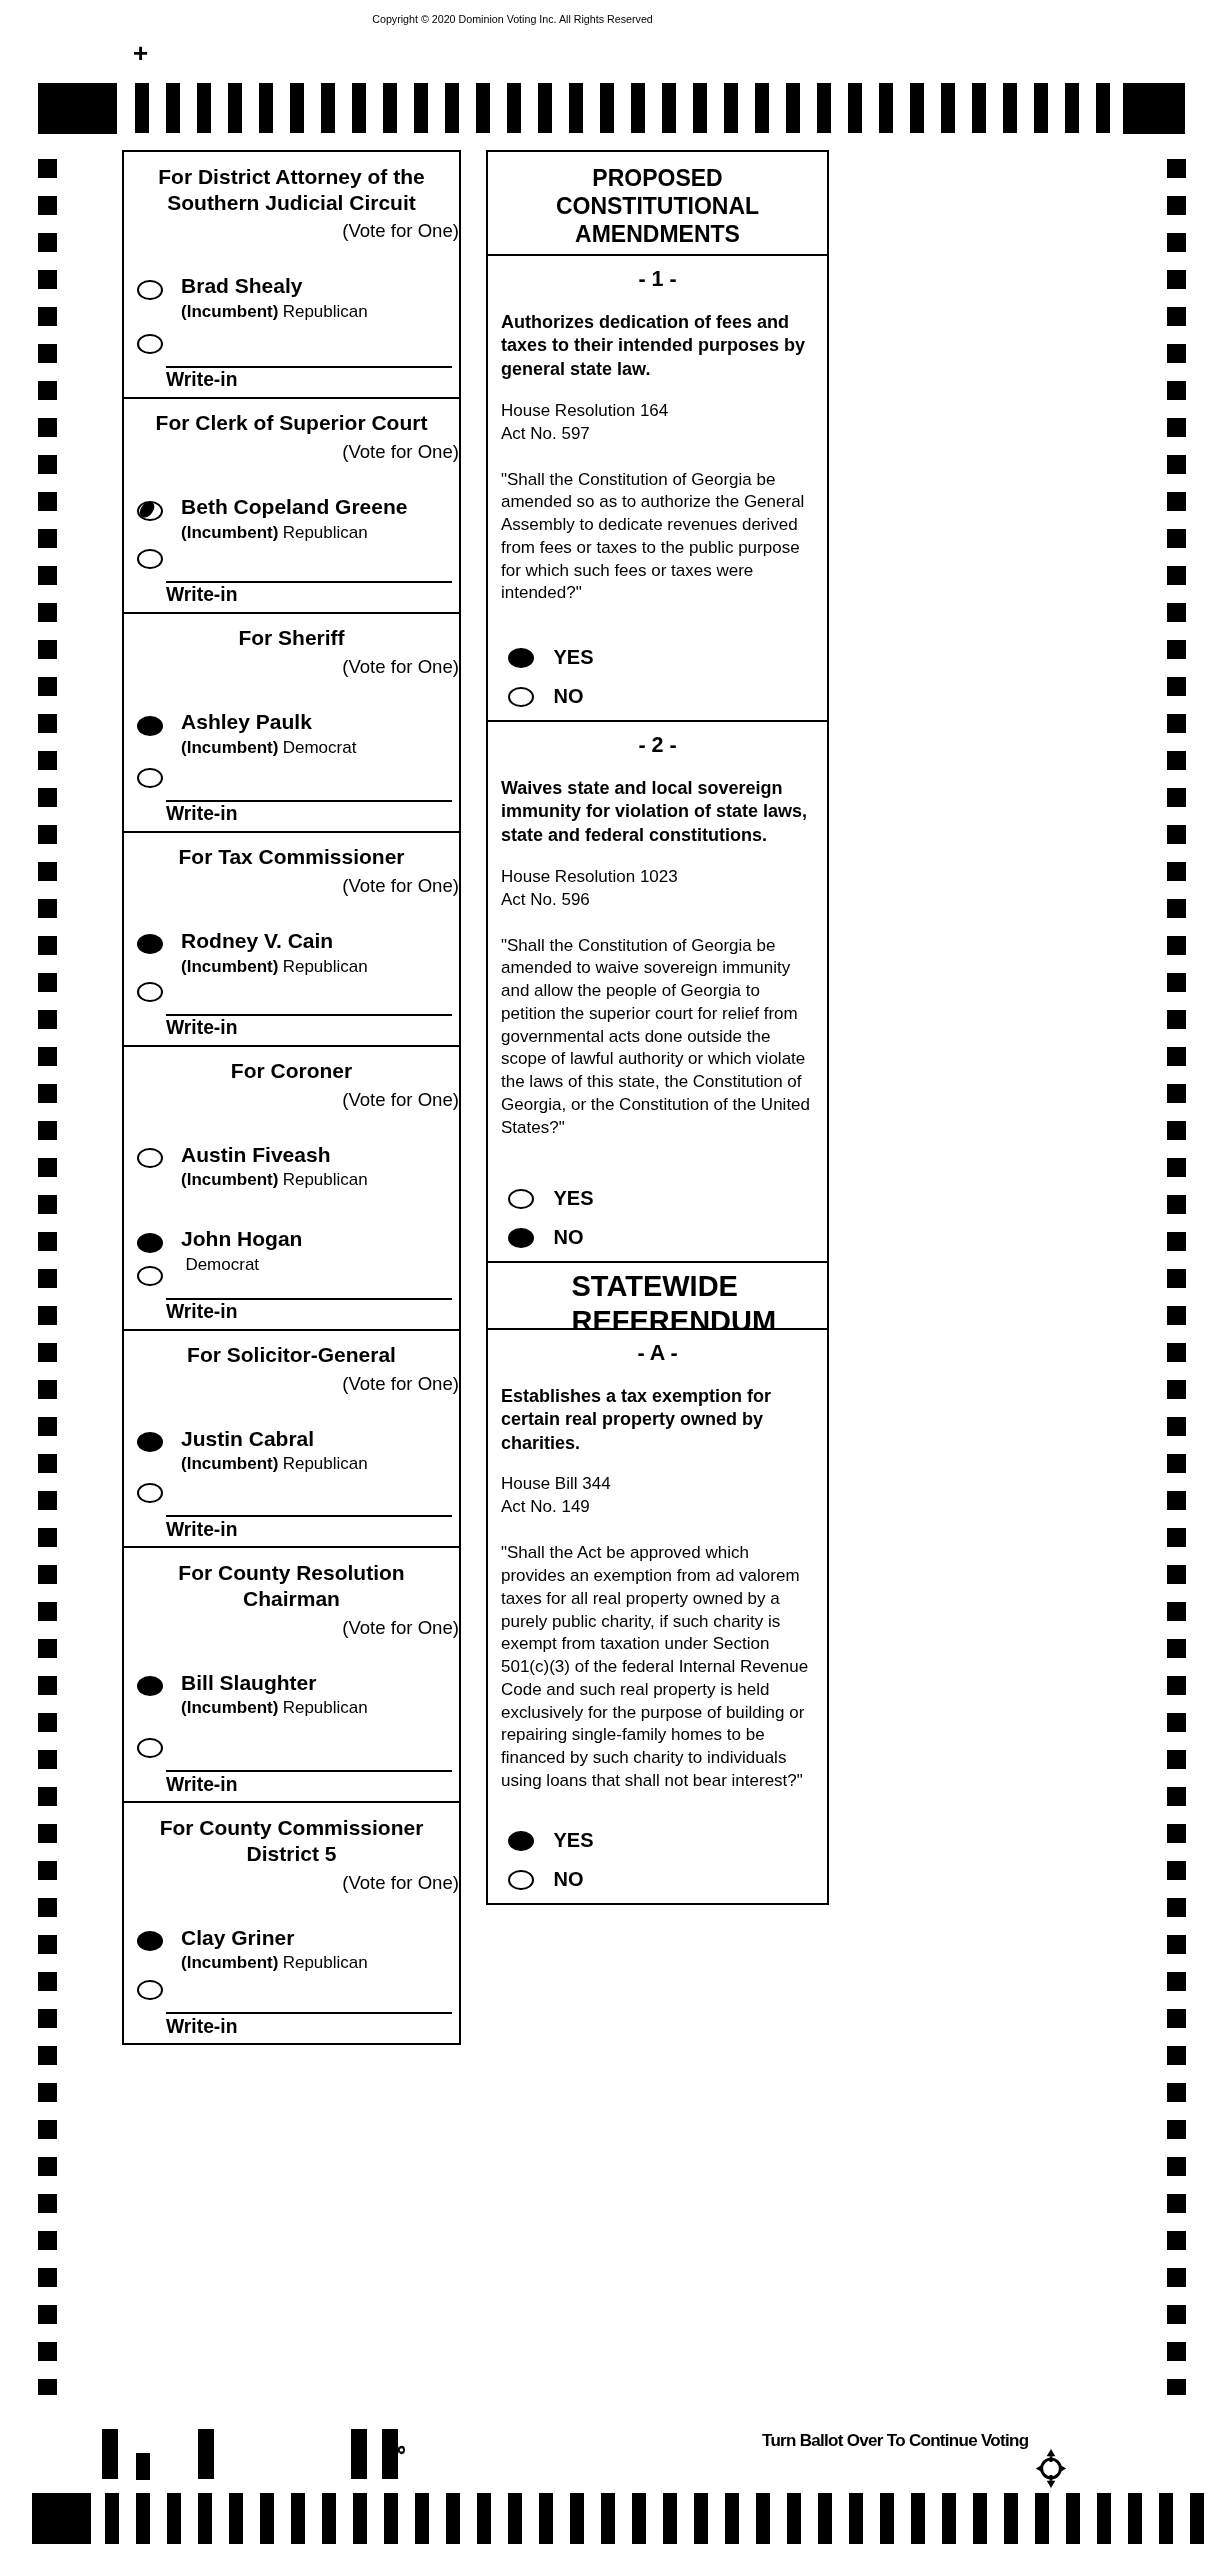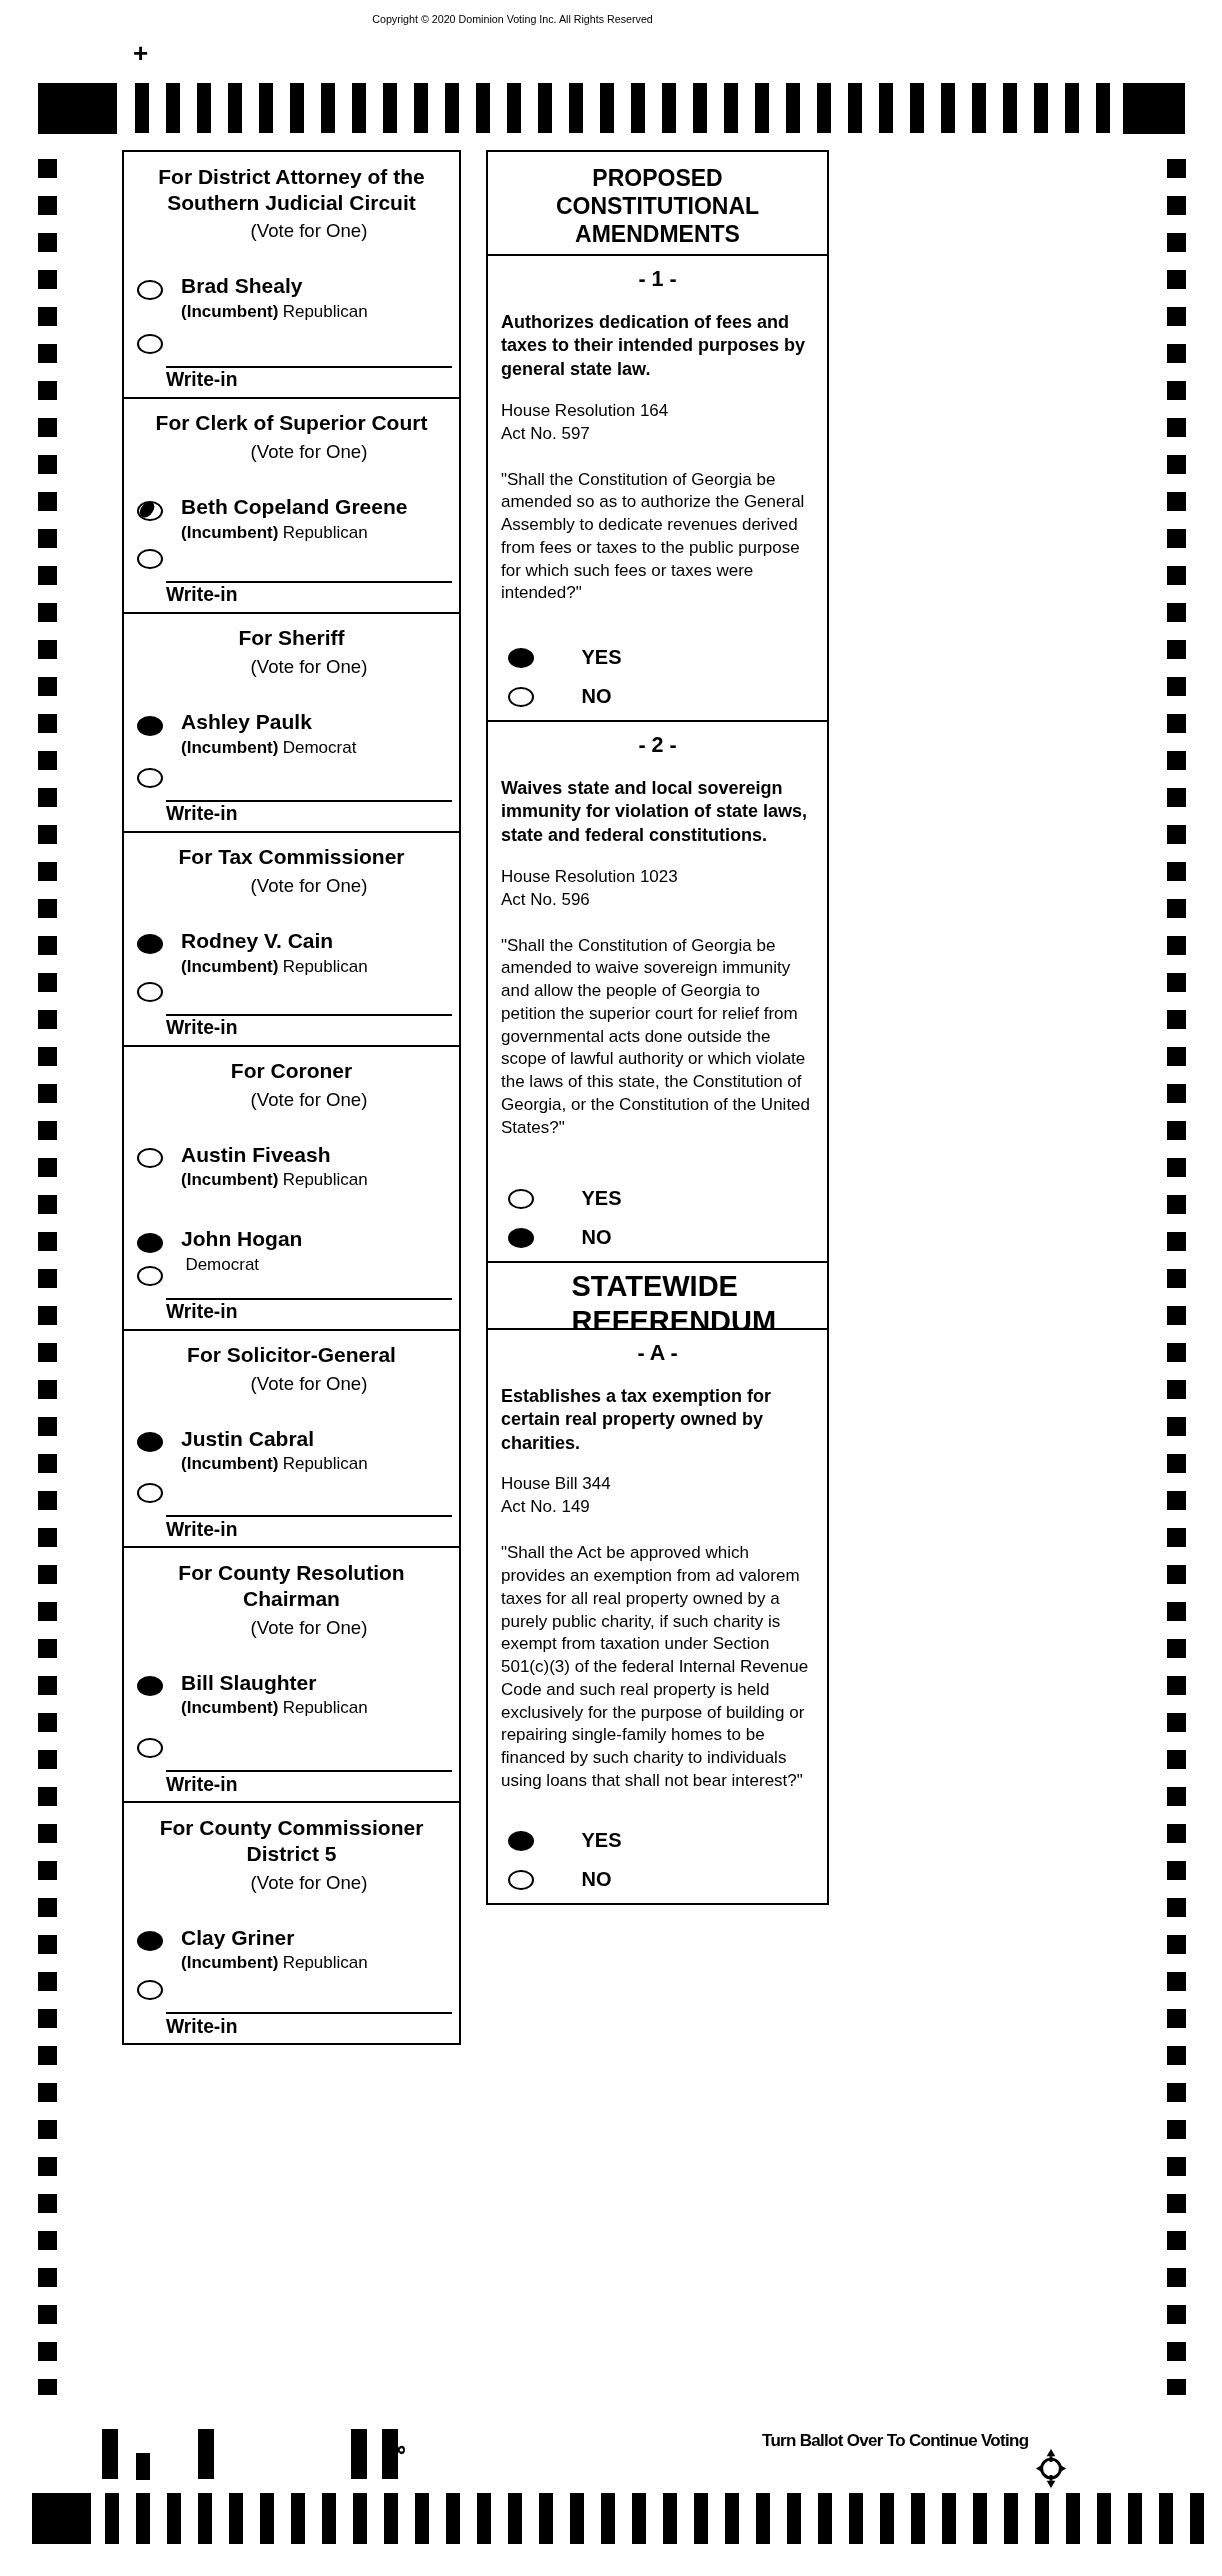--- a/index.html
+++ b/index.html
@@ -33,21 +33,21 @@
   #col-left{position:absolute;left:122px;top:150px;width:339px;border-radius:15px;}
   #col-right{position:absolute;left:486px;top:150px;width:343px;}
   .box{border:2.1px solid #000;box-sizing:border-box;background:#fff;position:relative;}
   .box + .box{margin-top:-2.1px;}
   .c0{height:249px}.c1{height:217px}.c2{height:221px}.c3{height:216px}
   .c4{height:286px}.c5{height:220px}.c6{height:257px}.c7{height:244px}
   .mh1{height:106px}.m0{height:468px}.m1{height:543px}.mh2{height:69px}.m2{height:577px}
 
   
   .ctitle{font-weight:bold;font-size:21px;line-height:1.25;text-align:center;margin:11.5px auto 0;max-width:310px;}
-  .votefor{font-size:18.6px;text-align:center;margin-top:4.3px;margin-left:35px;}
+  .votefor{font-size:18.6px;text-align:right;margin-top:4.3px;margin-left:35px;}
   .cand{display:flex;align-items:flex-start;margin:32px 0 0 13px;}
   .cand.second{margin-top:37px;}
   .oval{display:inline-block;width:21.5px;height:16px;border:2.1px solid #000;border-radius:50%;background:#fff;flex:none;}
   .cand .oval{margin-top:5.7px;}
   .ctext{margin-left:18.6px;}
   .cname{font-weight:bold;font-size:21px;line-height:1.15;}
   .csub{font-size:17px;margin-top:3.6px;}
   .csub b{font-weight:bold;}
   .csub .party{margin-left:4.3px;}
   .writein{position:absolute;left:13px;right:7.2px;bottom:5.7px;}
@@ -56,21 +56,21 @@
   .wlabel{font-weight:bold;font-size:19.3px;margin-left:29px;margin-top:1.4px;}
 
   
   .mhead{text-align:center;font-weight:bold;font-size:23px;line-height:1.22;padding-top:11.5px;}
   .mh2 .mhead-inner{max-width:172px;margin:0 auto;font-weight:bold;font-size:29px;line-height:1.2;padding-top:6px;}
   .mnum{text-align:center;font-weight:bold;font-size:21.5px;margin-top:11.5px;}
   .msum{font-weight:bold;font-size:18px;line-height:1.3;margin:18.6px 13px 0;}
   .mref{font-size:17px;line-height:1.35;margin:18.6px 13px 0;}
   .mq{font-size:17px;line-height:1.34;margin:23px 13px 0;}
   .mvotes{position:absolute;left:20px;bottom:11.5px;}
-  .vrow{display:flex;align-items:center;gap:28px;}
+  .vrow{display:flex;align-items:center;}
   .vrow + .vrow{margin-top:16px;}
   .vlabel{font-weight:bold;font-size:20px;margin-left:20px;}
 
   
   .mark-filled{background:#000;}
   .mark-scribble{position:relative;}
   .mark-scribble::after{content:"";position:absolute;left:2.1px;top:-2.1px;width:11.5px;height:17px;
     background:#000;border-radius:60% 40% 55% 45%;transform:rotate(30deg);}
 
   

